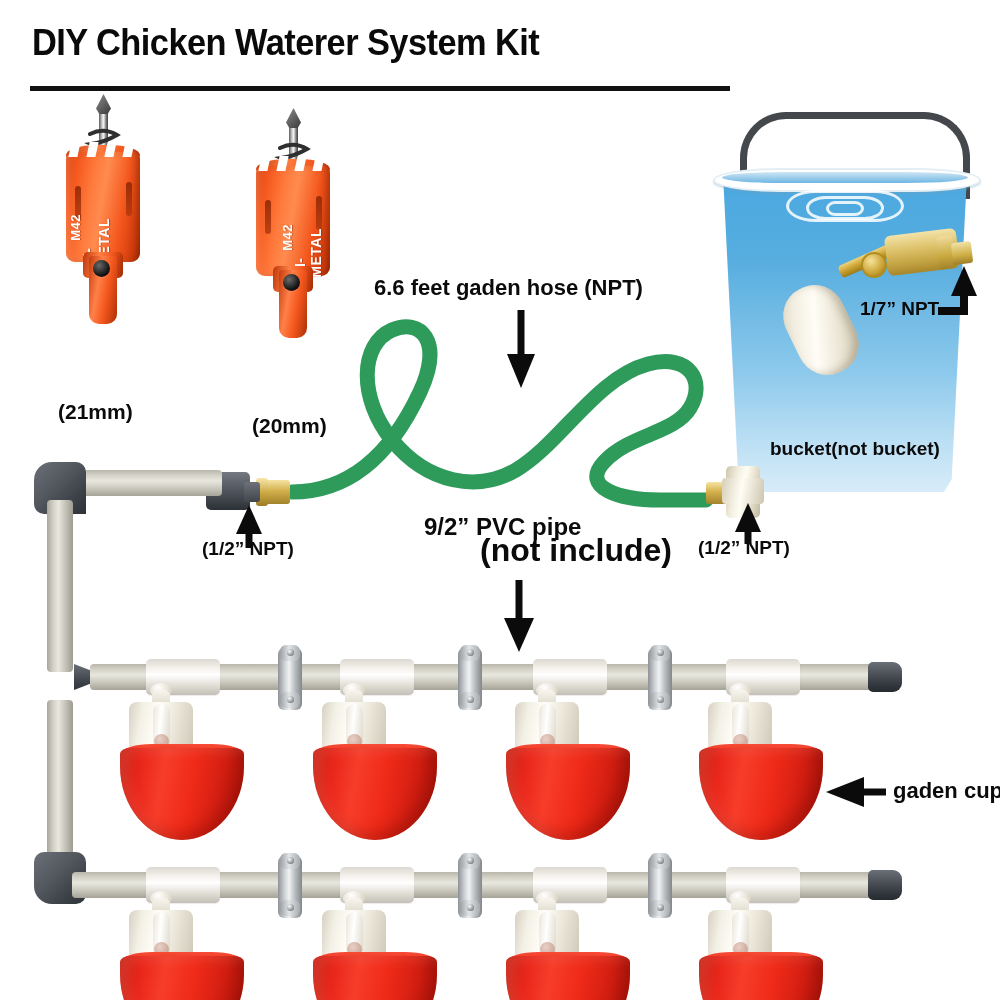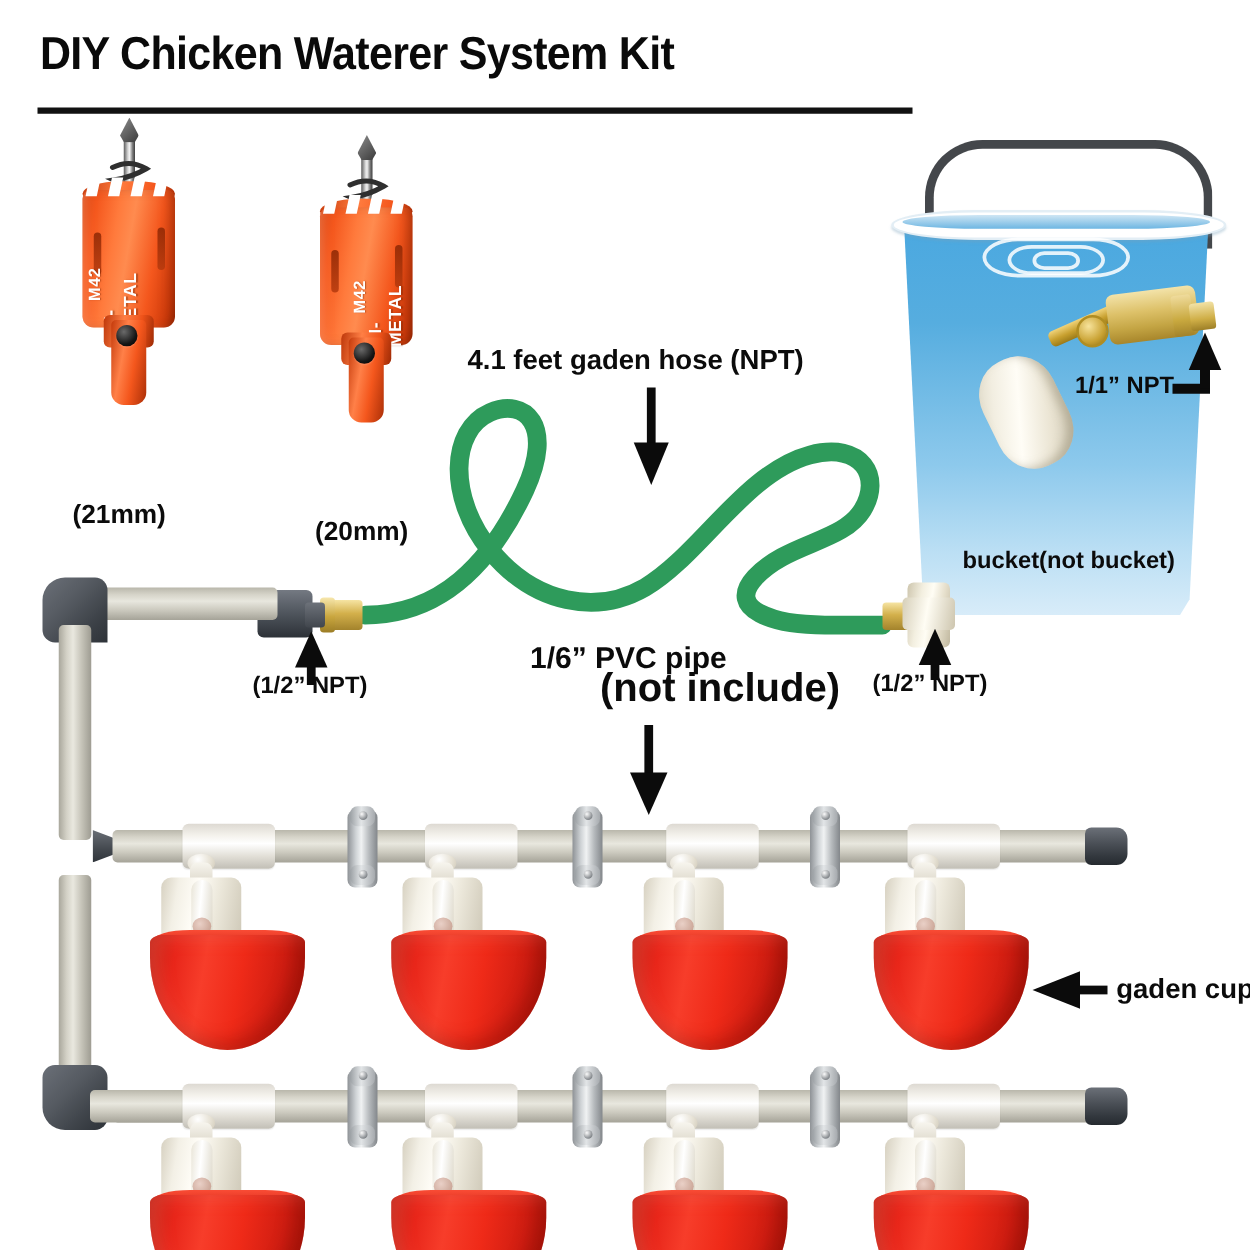--- a/index.html
+++ b/index.html
@@ -281,21 +281,21 @@
   <div class="ripple" style="left:806px;top:196px;width:72px;height:18px;"></div>
   <div class="ripple" style="left:826px;top:201px;width:32px;height:9px;"></div>
 
   <div class="float-ball"></div>
   <div class="float-arm"></div>
   <div class="float-pivot"></div>
   <div class="valve-body"></div>
   <div class="valve-collar"></div>
   <div class="valve-stub"></div>
 
-  <div class="lbl" style="left:860px;top:298px;font-size:19px;">1/1”  NPT</div>
+  <div class="lbl" style="left:860px;top:298px;font-size:19px;">1/7”  NPT</div>
   <div class="lbl" style="left:770px;top:438px;font-size:19px;">bucket(not bucket)</div>
 
   <svg id="hose-svg" viewBox="0 0 1000 1000">
     <path d="M 292 492
              C 352 492, 392 452, 420 392
              C 444 340, 420 318, 392 330
              C 360 344, 358 398, 392 440
              C 428 484, 478 492, 516 470
              C 560 444, 596 378, 648 364
              C 690 353, 706 382, 690 408
@@ -486,20 +486,20 @@
       <line x1="964" y1="311" x2="964" y2="290" stroke="#0b0b0b" stroke-width="8"></line>
       <polygon points="964,266 951,296 977,296" fill="#0b0b0b"></polygon>
     </g>
 
     <g>
       <line x1="862" y1="792" x2="886" y2="792" stroke="#0b0b0b" stroke-width="7"></line>
       <polygon points="826,792 864,777 864,807" fill="#0b0b0b"></polygon>
     </g>
   </svg>
 
-  <div class="lbl" style="left:374px;top:275px;font-size:22px;">4.1 feet gaden hose (NPT)</div>
+  <div class="lbl" style="left:374px;top:275px;font-size:22px;">6.6 feet gaden hose (NPT)</div>
   <div class="lbl" style="left:202px;top:538px;font-size:19px;">(1/2”  NPT)</div>
   <div class="lbl" style="left:698px;top:537px;font-size:19px;">(1/2”  NPT)</div>
-  <div class="lbl" style="left:424px;top:513px;font-size:24px;">1/6”   PVC pipe</div>
+  <div class="lbl" style="left:424px;top:513px;font-size:24px;">9/2”   PVC pipe</div>
   <div class="lbl" style="left:432px;top:532px;font-size:32px;margin-left:48px;">(not include)</div>
   <div class="lbl" style="left:893px;top:778px;font-size:22px;">gaden cup</div>
 
 </div>
 
 </body></html>

